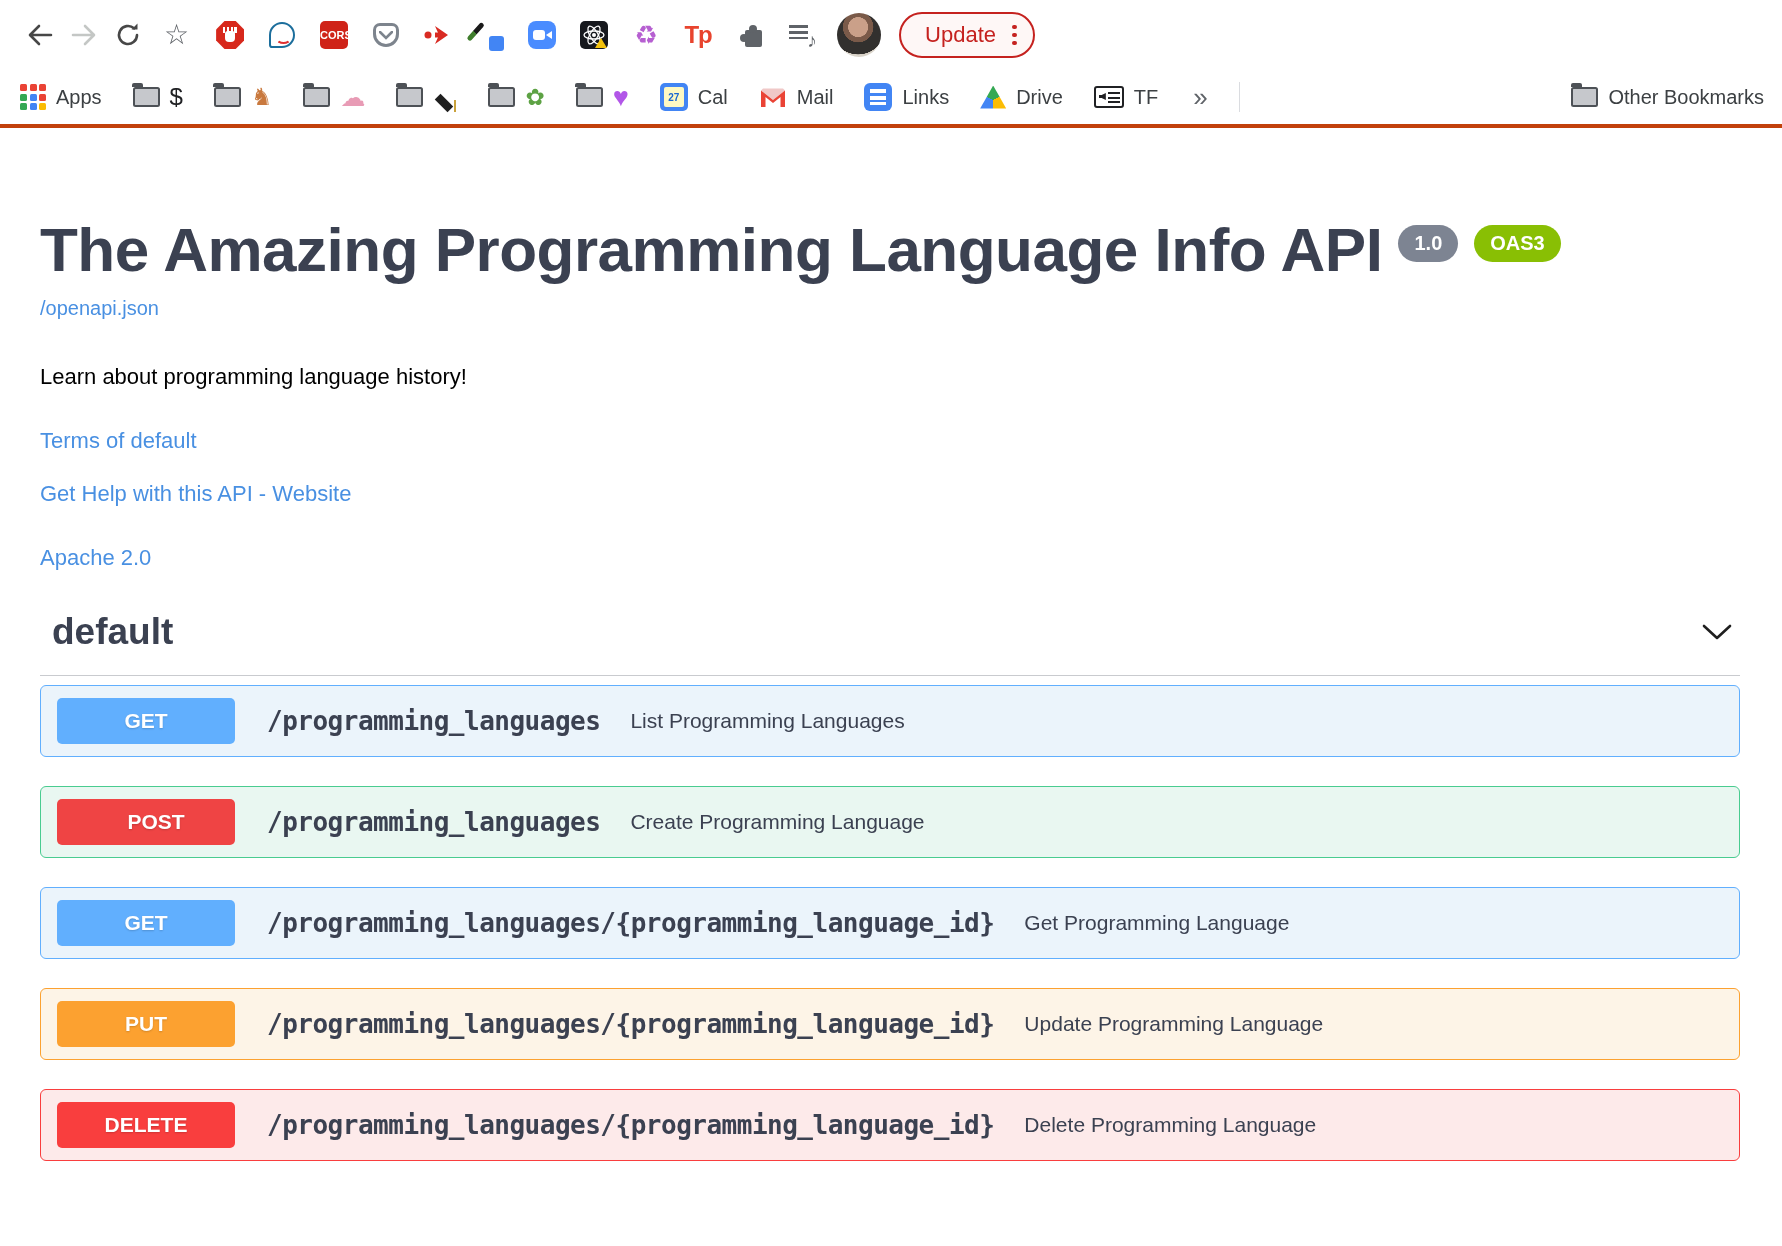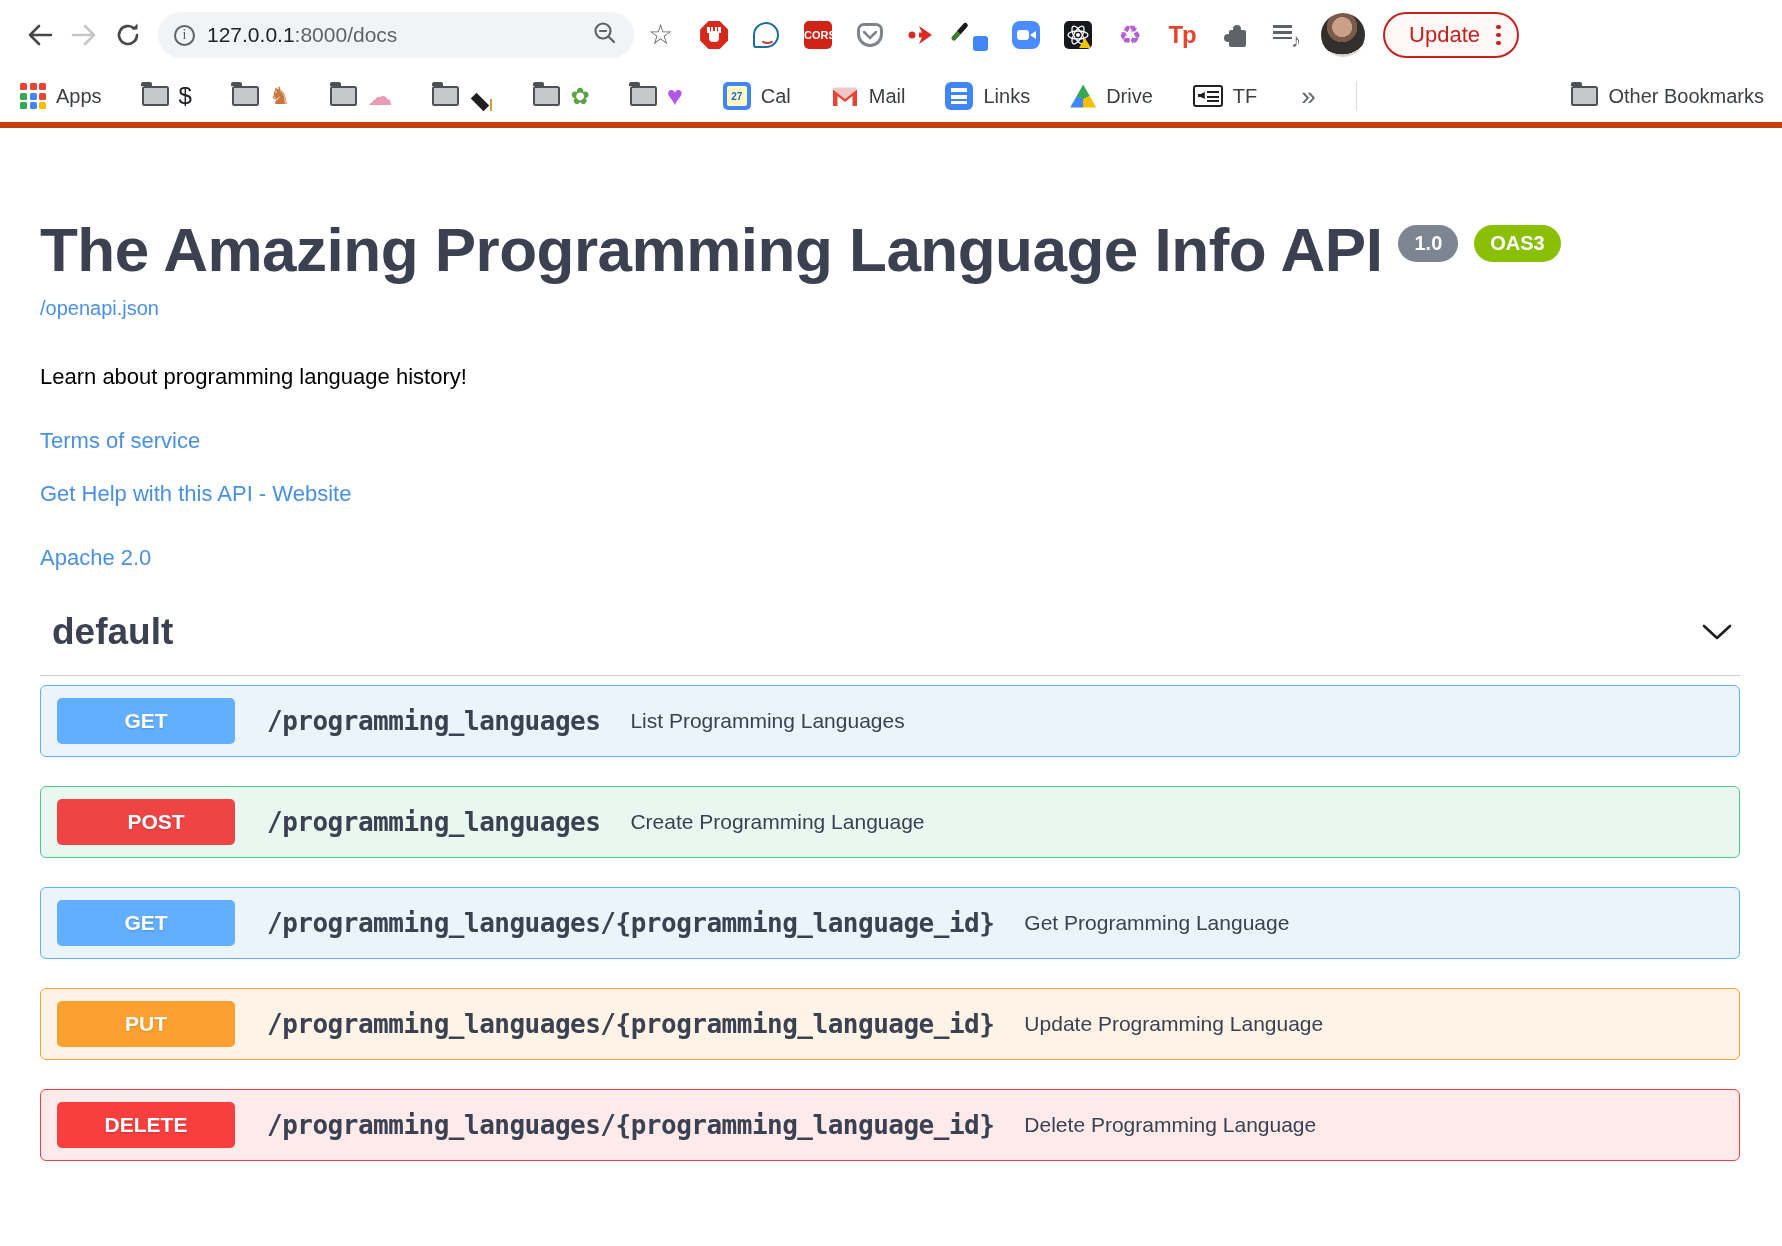--- a/index.html
+++ b/index.html
@@ -68,22 +68,22 @@
   .avatar { width:44px; height:44px; border-radius:50%; margin-left:20px; flex:0 0 auto;
     background:radial-gradient(circle at 48% 32%, #caa089 0 26%, #7a5a49 27% 40%, #32302e 41% 72%, #d8d2c8 73% 100%); }
 
   .update-btn { margin-left:18px; height:46px; border:2px solid #c5221f; border-radius:23px; background:#fef7f6;
     display:flex; align-items:center; gap:16px; padding:0 16px 0 24px; cursor:pointer; flex:0 0 auto; }
   .update-btn .label { color:#c5221f; font-size:22px; }
   .dots { display:flex; flex-direction:column; gap:3.5px; }
   .dots i { width:4.5px; height:4.5px; background:#c5221f; border-radius:50%; }
 
   
-  .bookmarks { height:58px; display:flex; align-items:center; padding:0 18px 0 20px; gap:40px;
-    border-bottom:6px solid #c2410c; background:#fff; font-size:20px; color:#3c4043; }
+  .bookmarks { height:58px; display:flex; align-items:center; padding:0 18px 0 20px; gap:31px;
+    border-bottom:4px solid #c2410c; background:#fff; font-size:20px; color:#3c4043; }
   .bm { display:flex; align-items:center; gap:10px; cursor:pointer; white-space:nowrap; }
   .apps-grid { display:grid; grid-template-columns:repeat(3,7px); grid-auto-rows:7px; gap:2.5px; }
   .apps-grid i { border-radius:1.5px; }
   .folder { width:27px; height:20px; background:#c6c8cc; border:2.5px solid #4d5156; border-radius:2.5px; position:relative; flex:0 0 auto; }
   .folder::before { content:""; position:absolute; top:-6.5px; left:-2.5px; width:11px; height:4.5px; background:#4d5156; border-radius:2px 2px 0 0; }
   .bm-glyph { font-size:22px; line-height:1; }
   .g-dollar { color:#202124; font-size:24px; }
   .g-horse::before { content:"♞"; color:#c9793e; font-size:24px; }
   .g-brain::before { content:"☁"; color:#e89bb5; font-size:25px; }
   .g-cap { width:24px; height:10px; position:relative; margin-top:4px; }
@@ -158,30 +158,20 @@
         <path d="M3 14h20M15 5l9 9-9 9" fill="none" stroke="#c4c7c5" stroke-width="2.6" stroke-linecap="round" stroke-linejoin="round"></path>
       </svg>
   </span>
   <span class="tb-btn">
     <svg width="28" height="28" viewBox="0 0 28 28">
         <path d="M23 14a9 9 0 1 1-3-6.7" fill="none" stroke="#474747" stroke-width="2.6" stroke-linecap="round"></path>
         <path d="M23.5 2.5v6h-6z" fill="#474747"></path>
       </svg>
   </span>
 
-  <div class="urlbar">
-    <span class="info-circle"></span>
-    <span class="url-text"><span class="url-host">127.0.0.1</span><span class="url-rest">:8000/docs</span></span>
-    <span>
-      <svg width="26" height="26" viewBox="0 0 26 26">
-          <circle cx="11" cy="11" r="7.5" fill="none" stroke="#5f6368" stroke-width="2.2"></circle>
-          <path d="M8 11h6M17 17l5 5" stroke="#5f6368" stroke-width="2.2" stroke-linecap="round"></path>
-        </svg>
-    </span>
-  </div>
   <span class="star-icon"></span>
 
   <div class="ext-row">
     <span class="ext">
         <span class="oct"></span>
       </span>
     <span class="ext">
         <span class="bubble"></span>
       </span>
     <span class="ext">
@@ -320,21 +310,21 @@
     <h1 class="api-title">The Amazing Programming Language Info API</h1>
     <span class="badge ver">1.0</span>
     <span class="badge oas">OAS3</span>
   </div>
 
   <a class="spec-link">/openapi.json</a>
 
   <p class="api-desc">Learn about programming language history!</p>
 
   <div class="info-links">
-    <a class="tos">Terms of service</a>
+    <a class="tos">Terms of default</a>
     <div class="contact-block">
       <a>Get Help with this API - Website</a>
     </div>
     <a class="license">Apache 2.0</a>
   </div>
 
   <div class="section-head">
     <h2>default</h2>
     <span class="sec-chevron">
       <svg width="30" height="16" viewBox="0 0 30 16">

